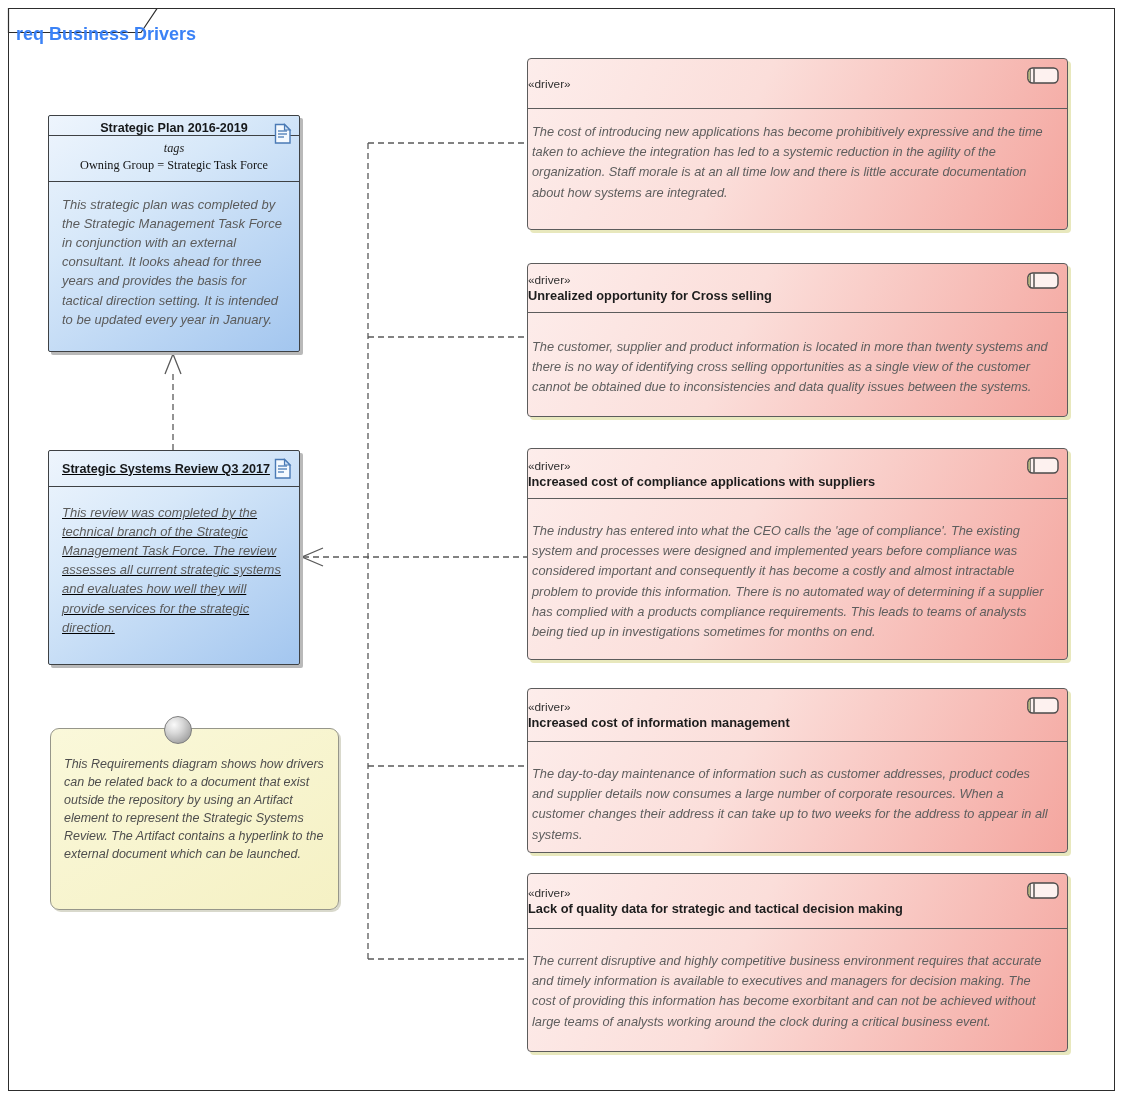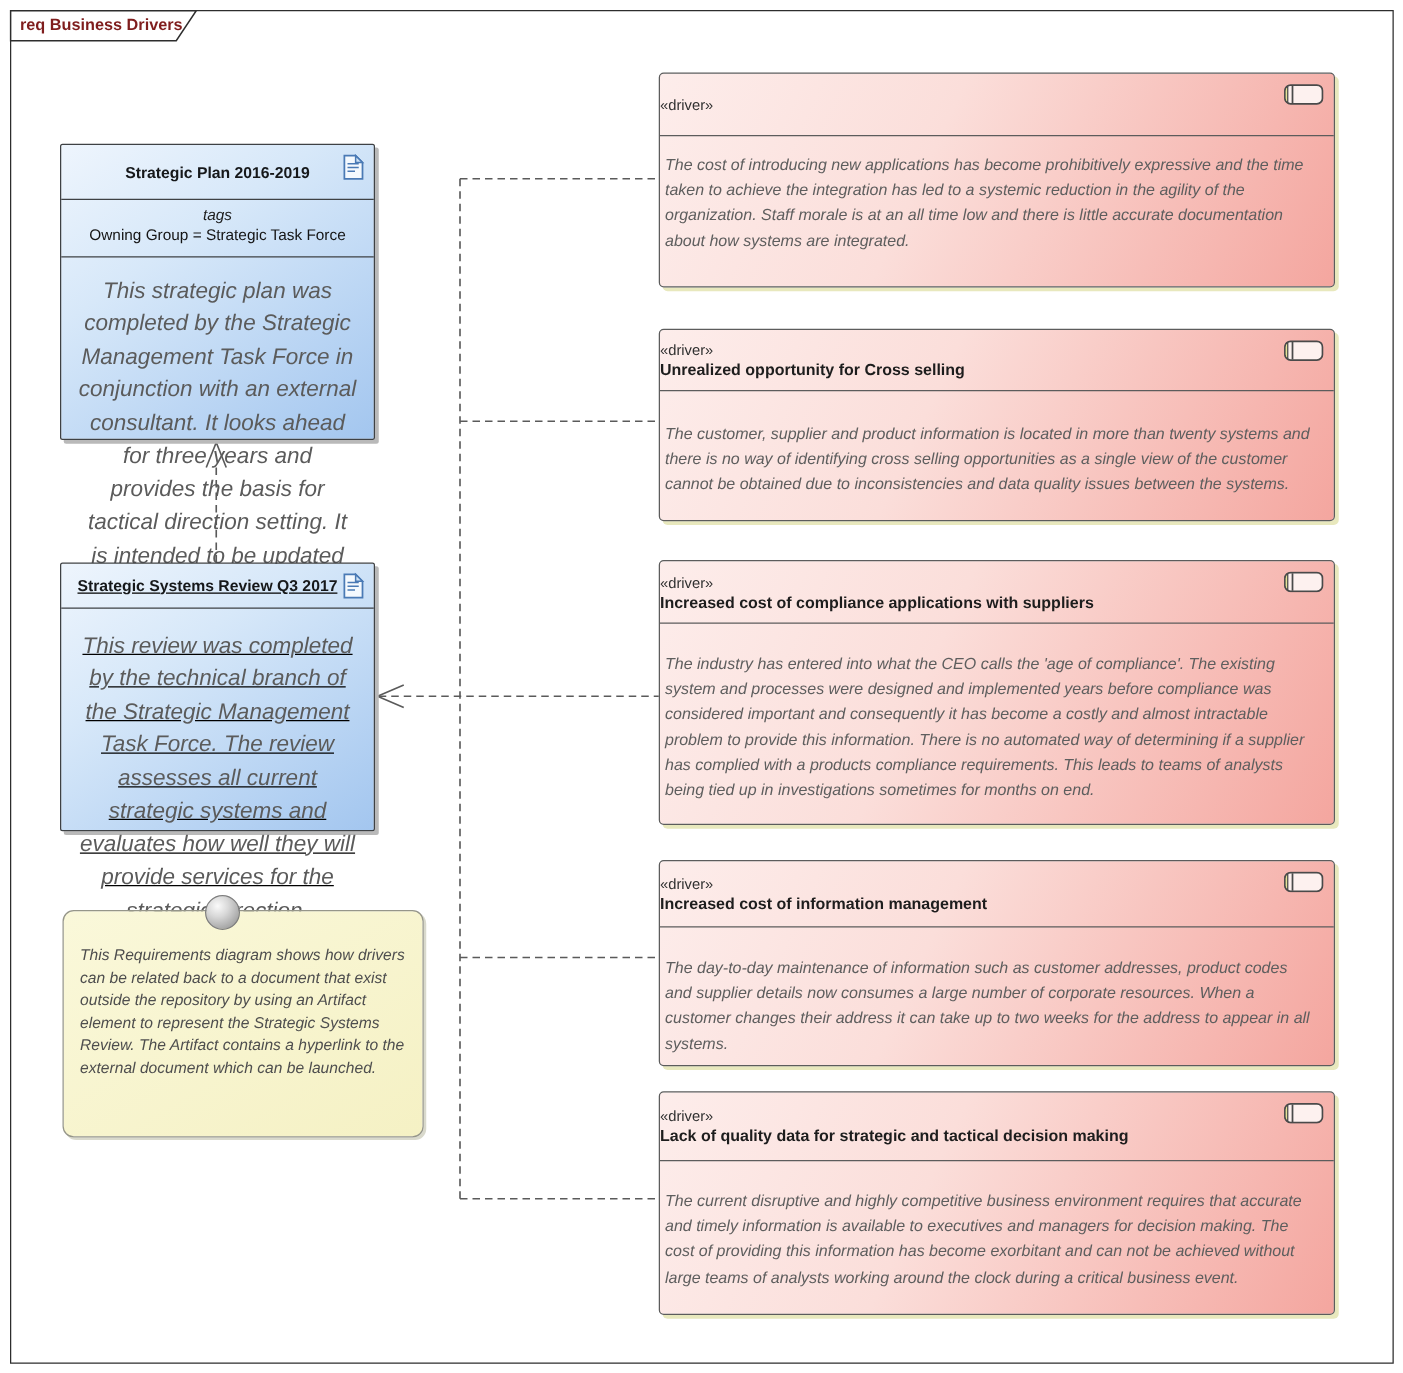--- a/index.html
+++ b/index.html
@@ -2,41 +2,41 @@
 <html><head>
 <meta charset="utf-8">
 <style>
   html,body{margin:0;padding:0;background:#ffffff;}
   #canvas{
     position:relative;width:1122px;height:1098px;background:#ffffff;overflow:hidden;
     font-family:"Liberation Sans", sans-serif;
   }
   
   #frame{position:absolute;left:8px;top:8px;width:1105px;height:1081px;border:1px solid #2d2d2d;z-index:1;}
-  #frame-tab-label{position:absolute;left:16px;top:12px;font-size:13px;font-weight:bold;color:#7f1d1d;z-index:6;}
+  #frame-tab-label{position:absolute;left:16px;top:24px;font-size:18px;font-weight:bold;color:#3b82f6;z-index:6;}
   
   #overlay{position:absolute;left:0;top:0;width:1122px;height:1098px;z-index:4;pointer-events:none;}
   
   .el{position:absolute;box-sizing:border-box;z-index:5;}
   
   .blue-box{
     border:1.4px solid #3e4144;border-radius:2px;
     background:linear-gradient(145deg,#eef5fd 0%,#d7e8f9 35%,#a3c6ef 100%);
     box-shadow:3px 3px 0 0 #b9b9b9;
   }
   .blue-box .hdr{box-sizing:border-box;position:relative;border-bottom:1.1px solid #3e4144;display:flex;align-items:center;}
   .blue-box .hdr .ttl{font-size:12.6px;font-weight:bold;color:#16181a;}
   .hdr-center{justify-content:center;}
   .hdr-left{justify-content:flex-start;padding-left:13px;}
   .tags-comp{box-sizing:border-box;border-bottom:1.1px solid #3e4144;text-align:center;padding-top:5px;}
   .tags-lbl{font-size:12.3px;font-style:italic;color:#1c1c1c;}
   .tags-val{font-size:12.3px;color:#141414;margin-top:2px;}
   .body-txt{
     box-sizing:border-box;padding:13px 13px 0 13px;
-    font-size:18px;font-style:italic;color:#5b5b5b;line-height:1.47;text-align:center;
+    font-size:13px;font-style:italic;color:#5b5b5b;line-height:1.47;
   }
   .artifact-icon{position:absolute;right:7px;top:7px;}
   
   .driver-box{
     border:1.2px solid #5c5c5c;border-radius:4px;
     background:linear-gradient(115deg,#fdedeb 0%,#fbdeda 40%,#f4a69f 100%);
     box-shadow:3px 3px 0 0 #e8e8bd;
   }
   .driver-box .dhdr{
     box-sizing:border-box;position:relative;border-bottom:1.1px solid #5c5c5c;
@@ -84,33 +84,33 @@
       <line x1="368" y1="959" x2="527" y2="959"></line>
     </g>
     <g stroke="#5a5a5a" stroke-width="1.3" fill="none">
       <polyline points="323,548 302,557 323,566"></polyline>
     </g>
   </svg>
 
   <div id="frame-tab-label">req Business Drivers</div>
 
   <div class="el blue-box" style="left:48px;top:115px;width:252px;height:237px;">
-    <div class="hdr hdr-center" style="height:44px;">
+    <div class="hdr hdr-center" style="height:20px;align-items:flex-end;">
       <span class="ttl">Strategic Plan 2016-2019</span>
       <span class="artifact-icon">
         <svg width="19" height="22" viewBox="0 0 19 22">
           <path d="M2.5 1.5 h9 l5.5 5.5 v13 h-14.5 z" fill="#f4f9fe" stroke="#4a7ab5" stroke-width="1.4"></path>
           <path d="M11.5 1.5 v5.5 h5.5 z" fill="#cfe2f5" stroke="#4a7ab5" stroke-width="1.2"></path>
           <line x1="5" y1="8" x2="14" y2="8" stroke="#4a7ab5" stroke-width="1.3"></line>
           <line x1="5" y1="11" x2="14" y2="11" stroke="#4a7ab5" stroke-width="1.3"></line>
           <line x1="5" y1="14" x2="11" y2="14" stroke="#4a7ab5" stroke-width="1.3"></line>
         </svg>
       </span>
     </div>
-    <div class="tags-comp" style="height:46px;">
+    <div class="tags-comp" style="height:46px;font-family:Liberation Serif, serif;">
       <div class="tags-lbl">tags</div>
       <div class="tags-val">Owning Group = Strategic Task Force</div>
     </div>
     <div class="body-txt">This strategic plan was completed by the Strategic Management Task Force in conjunction with an external consultant. It looks ahead for three years and provides the basis for tactical direction setting. It is intended to be updated every year in January.</div>
   </div>
 
   <div class="el blue-box" style="left:48px;top:450px;width:252px;height:215px;text-decoration:underline;">
     <div class="hdr hdr-left" style="height:36px;">
       <span class="ttl">Strategic Systems Review Q3 2017</span>
       <span class="artifact-icon">

